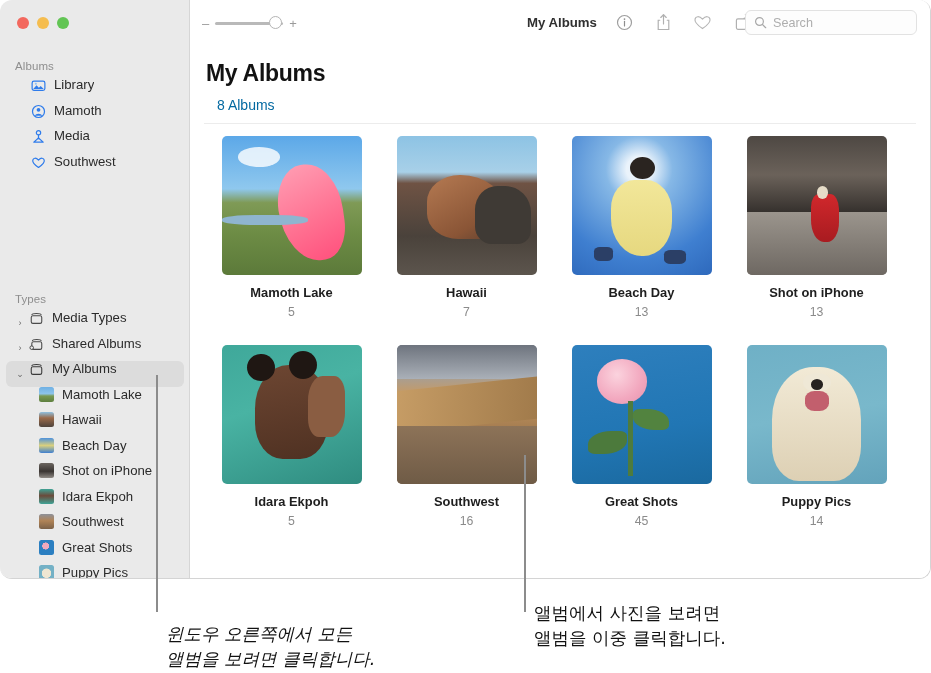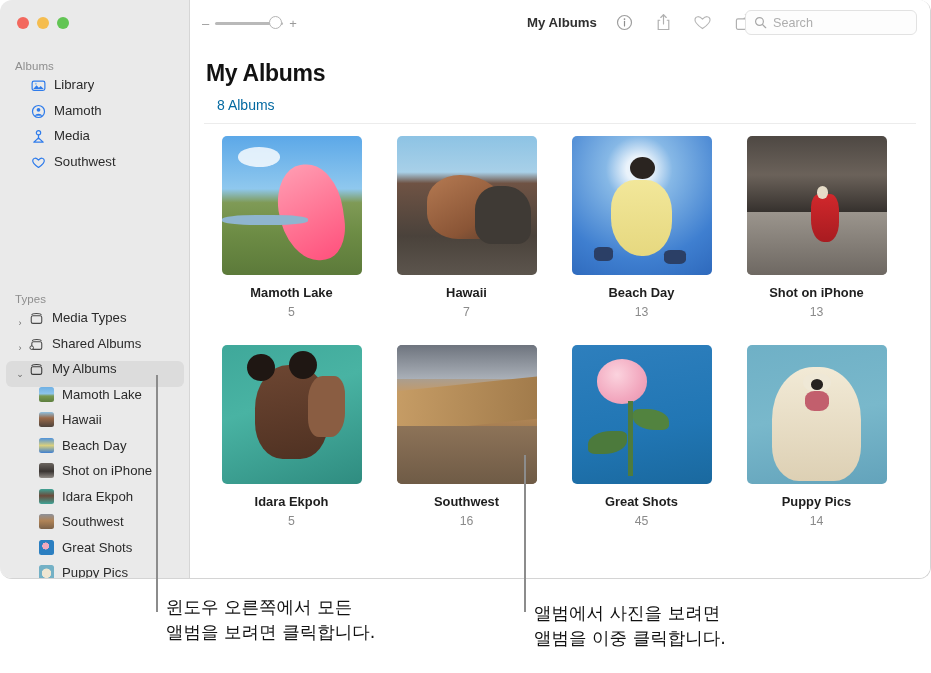--- a/index.html
+++ b/index.html
@@ -435,20 +435,20 @@
           </div>
           <div class="nm">Puppy Pics</div>
           <div class="ct">14</div>
         </div>
 
       </div>
     </div>
   </div>
 
   <div class="callout-line" style="left:156px; top:375px; height:237px;"></div>
-  <div class="callout-text" style="left:166px; top:595px; width:330px;">윈도우 오른쪽에서 모든
+  <div class="callout-text" style="left:166px; top:622px; width:330px;font-style:italic;">윈도우 오른쪽에서 모든
 앨범을 보려면 클릭합니다.</div>
 
   <div class="callout-line" style="left:524px; top:455px; height:157px;"></div>
   <div class="callout-text" style="left:534px; top:601px; width:330px;">앨범에서 사진을 보려면
 앨범을 이중 클릭합니다.</div>
 
 </div>
 
 </body></html>

